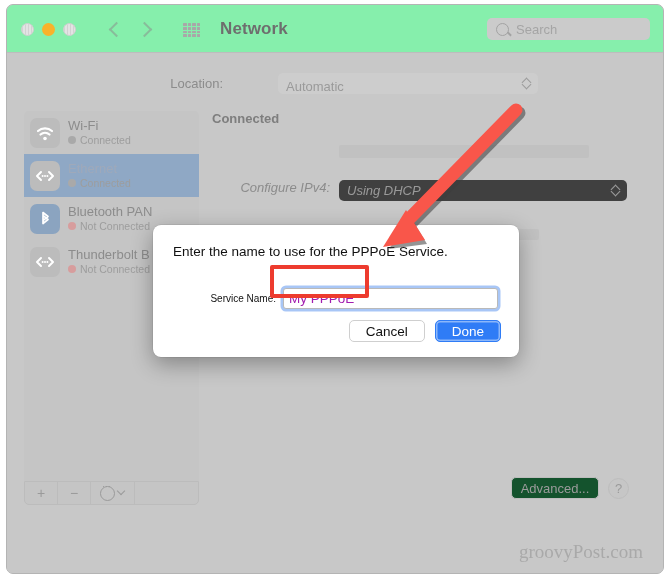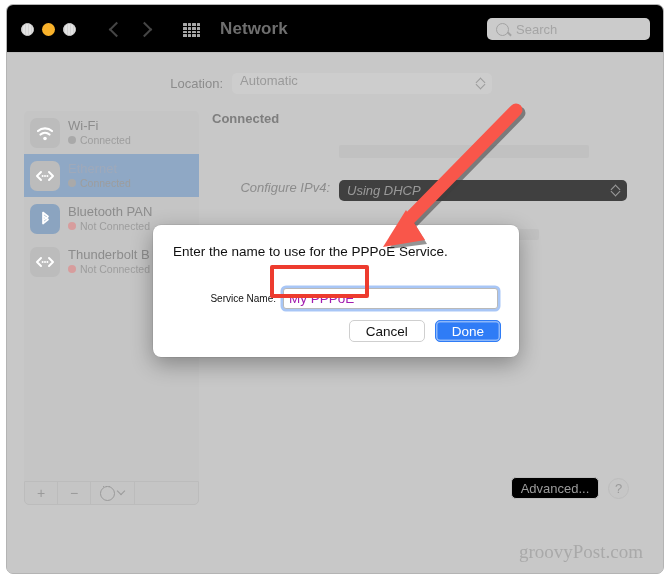--- a/index.html
+++ b/index.html
@@ -34,21 +34,21 @@
     overflow: hidden;
     box-sizing: border-box;
   }
 
   
   .titlebar {
     position: absolute;
     left: 0; top: 0;
     width: 100%;
     height: 48px;
-    background: #000000;
+    background: #86efac;
     border-bottom: 1px solid #bdbdbd;
     box-sizing: border-box;
   }
   .traffic {
     position: absolute;
     left: 14px;
     top: 18px;
     display: flex;
     gap: 8px;
   }
@@ -176,21 +176,22 @@
     padding-right: 9px;
     box-sizing: border-box;
   }
   .locpopup {
     width: 260px;
     height: 21px;
     background: #cdcdcd;
     border-radius: 5px;
     position: relative;
     display: flex;
-    align-items: flex-start;
+    align-items: flex-end;
+    margin-left: 46px;
   }
   .locpopup span {
     font-size: 13px;
     color: #9a9a9a;
     margin-left: 8px;
   }
   .stepper {
     position: absolute;
     right: 7px;
     top: 4px;
@@ -355,21 +356,21 @@
     align-items: center;
   }
   .dpopup span { font-size: 13px; color: #9a9a9a; margin-left: 8px; }
 
   .advbtn {
     position: absolute;
     right: 47px;
     bottom: -18px;
     width: 88px;
     height: 22px;
-    background: #000000;
+    background: #14532d;
     border: 1px solid #bdbdbd;
     border-radius: 5px;
     font-size: 13px;
     color: #9b9b9b;
     display: flex;
     align-items: center;
     justify-content: center;
     box-sizing: border-box;
   }
   .helpbtn {

